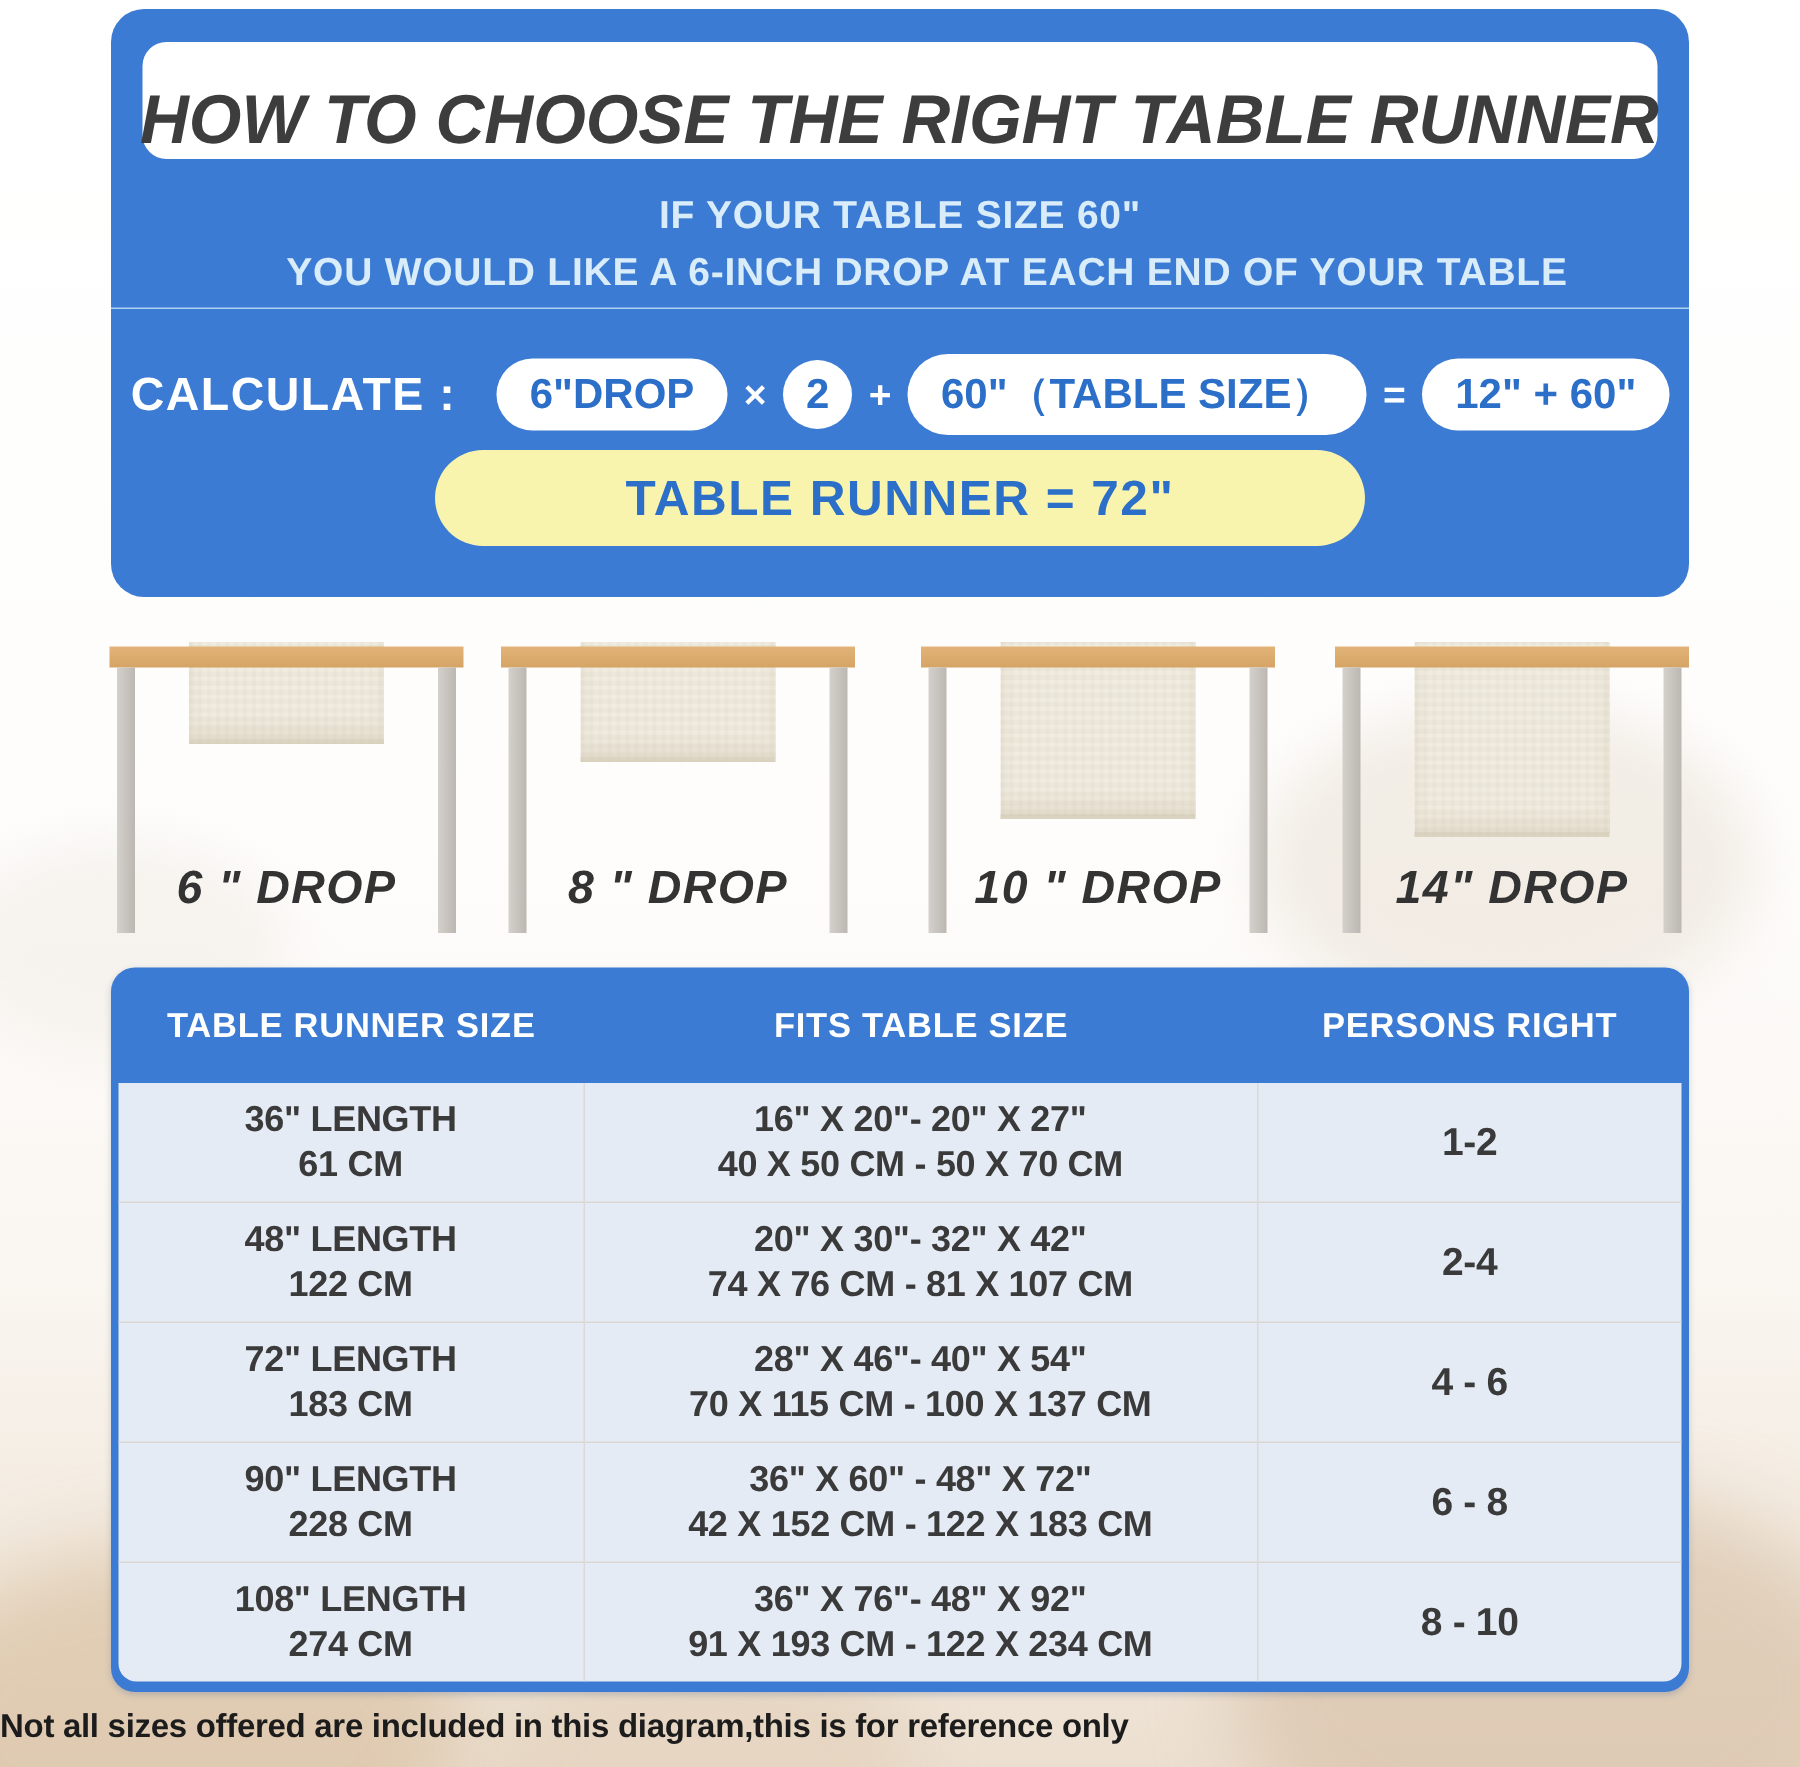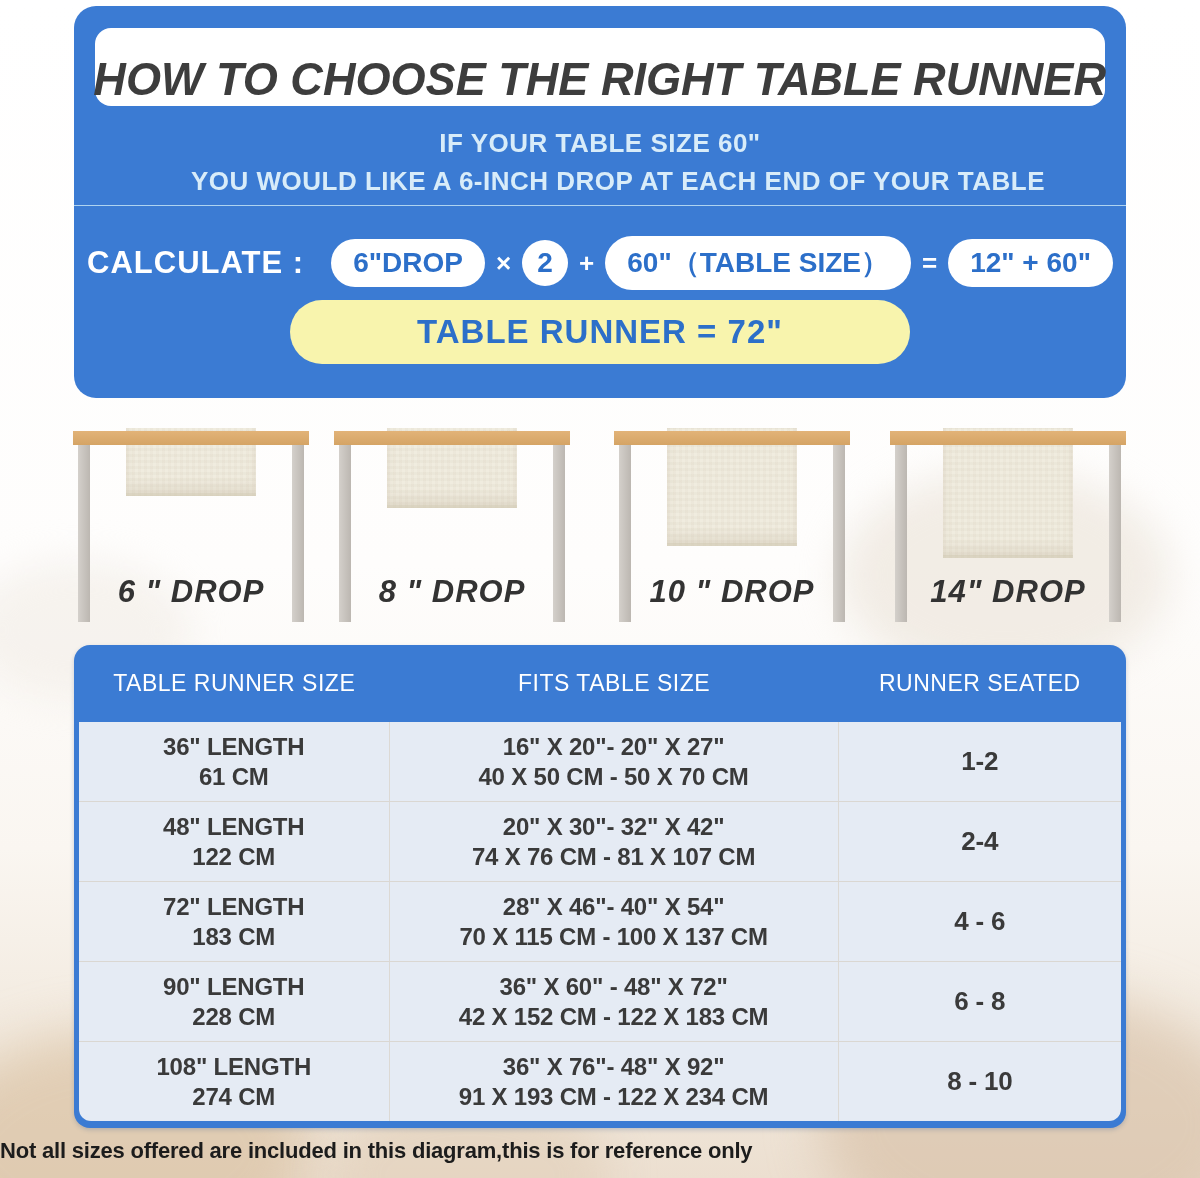--- a/index.html
+++ b/index.html
@@ -56,21 +56,21 @@
             box-shadow:inset 0 -8px 10px rgba(190,178,155,.22); }
   .r1 { height:68px; } .r2 { height:80px; } .r3 { height:118px; } .r4 { height:130px; }
   .drop-label { position:absolute; left:-12px; right:-12px; top:146px; text-align:center;
                 font-weight:bold; font-style:italic; font-size:31px; color:#333333;
                 letter-spacing:1px; white-space:nowrap; }
 
   
   .chart { position:absolute; left:74px; top:645px; width:1052px; height:483px;
            background:#3b7bd3; border-radius:16px; box-shadow:0 2px 4px rgba(60,90,140,.25); }
   .chart-header { position:absolute; left:5px; right:5px; top:0; height:77px; display:flex; align-items:center; }
-  .hcell { text-align:center; color:#ffffff; font-weight:normal; font-size:23px; letter-spacing:.5px; }
+  .hcell { text-align:center; color:#ffffff; font-weight:bold; font-size:23px; letter-spacing:.5px; }
   .w1 { width:29.8%; } .w2 { width:43.1%; } .w3 { width:27.1%; }
   .chart-body { position:absolute; left:5px; right:5px; top:77px; bottom:7px;
                 background:rgba(253,251,248,.88); border-radius:0 0 12px 12px;
                 display:flex; flex-direction:column; overflow:hidden; }
   .crow { flex:1; display:flex; }
   .crow + .crow { border-top:1px solid #dad7d2; }
   .cell { display:flex; flex-direction:column; align-items:center; justify-content:center;
           font-weight:bold; color:#3a3a3a; font-size:24px; line-height:1.24; letter-spacing:-.2px; }
   .cell.c1 { width:29.8%; border-right:1px solid #dcd9d4; }
   .cell.c2 { width:43.1%; border-right:1px solid #dcd9d4; }
@@ -143,21 +143,21 @@
       <div class="leg right"></div>
       <div class="drop-label">14" DROP</div>
     </div>
 
   </div>
 
   <div class="chart">
     <div class="chart-header">
       <div class="hcell w1">TABLE RUNNER SIZE</div>
       <div class="hcell w2">FITS TABLE SIZE</div>
-      <div class="hcell w3">RUNNER SEATED</div>
+      <div class="hcell w3">PERSONS RIGHT</div>
     </div>
     <div class="chart-body">
 
       <div class="crow">
         <div class="cell c1">
           <span>36" LENGTH</span>
           <span>61 CM</span>
         </div>
         <div class="cell c2">
           <span>16" X 20"- 20" X 27"</span>

